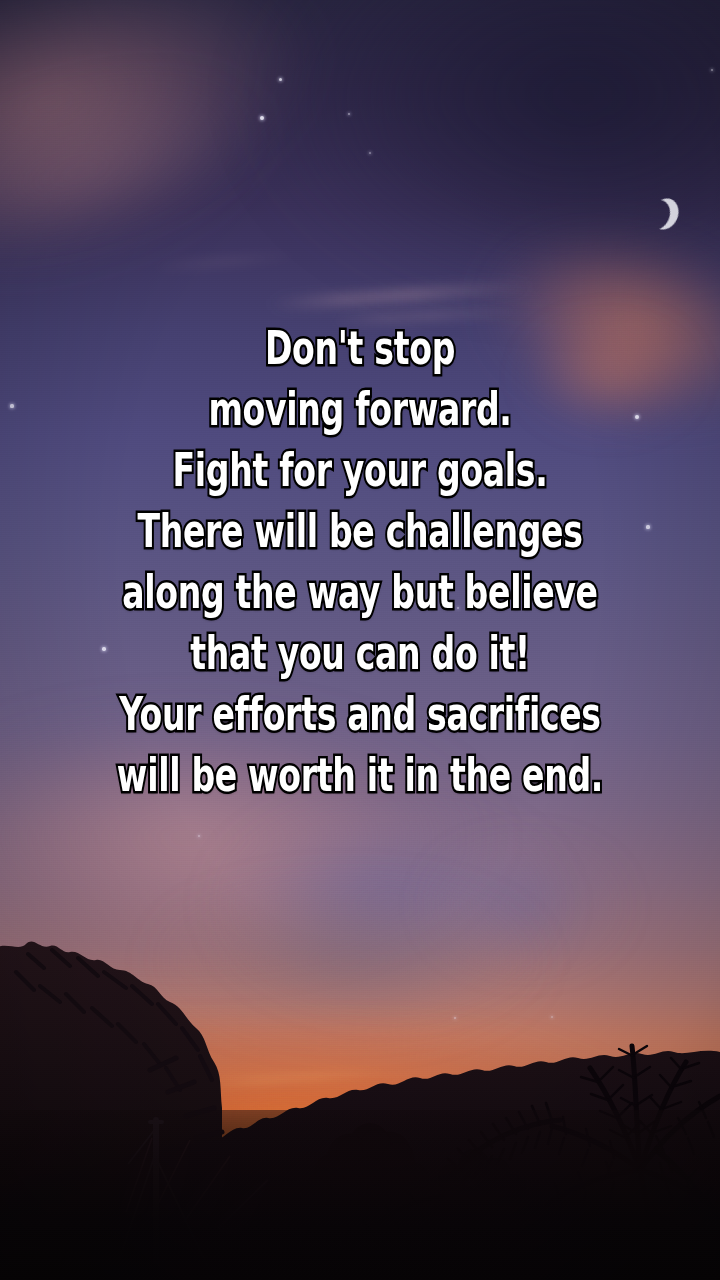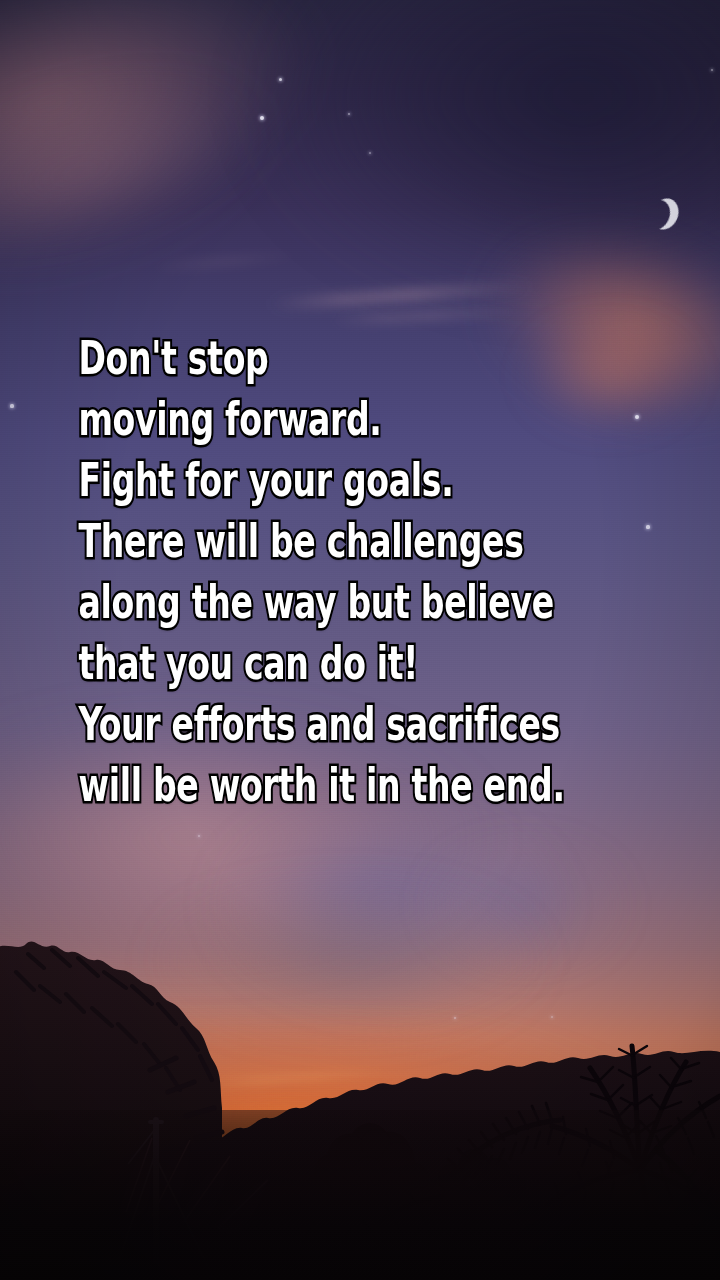--- a/index.html
+++ b/index.html
@@ -248,21 +248,22 @@
       rgba(18,9,12,0.45) 0%,
       rgba(14,7,10,0.82) 34%,
       rgba(9,5,8,0.96) 66%,
       #070406 100%);
   }
 
   
   .quote {
     position:absolute;
     left:0; right:0;
-    top:328px;
+    top:318px;
+    text-align:center;
     padding:0 8px;
     z-index:40;
   }
   .quote-line {
     display:block;
     color:#ffffff;
     font-family:"DejaVu Sans Condensed", "Liberation Sans Narrow", "Liberation Sans", sans-serif;
     font-weight:700;
     font-size:46px;
     line-height:61px;

